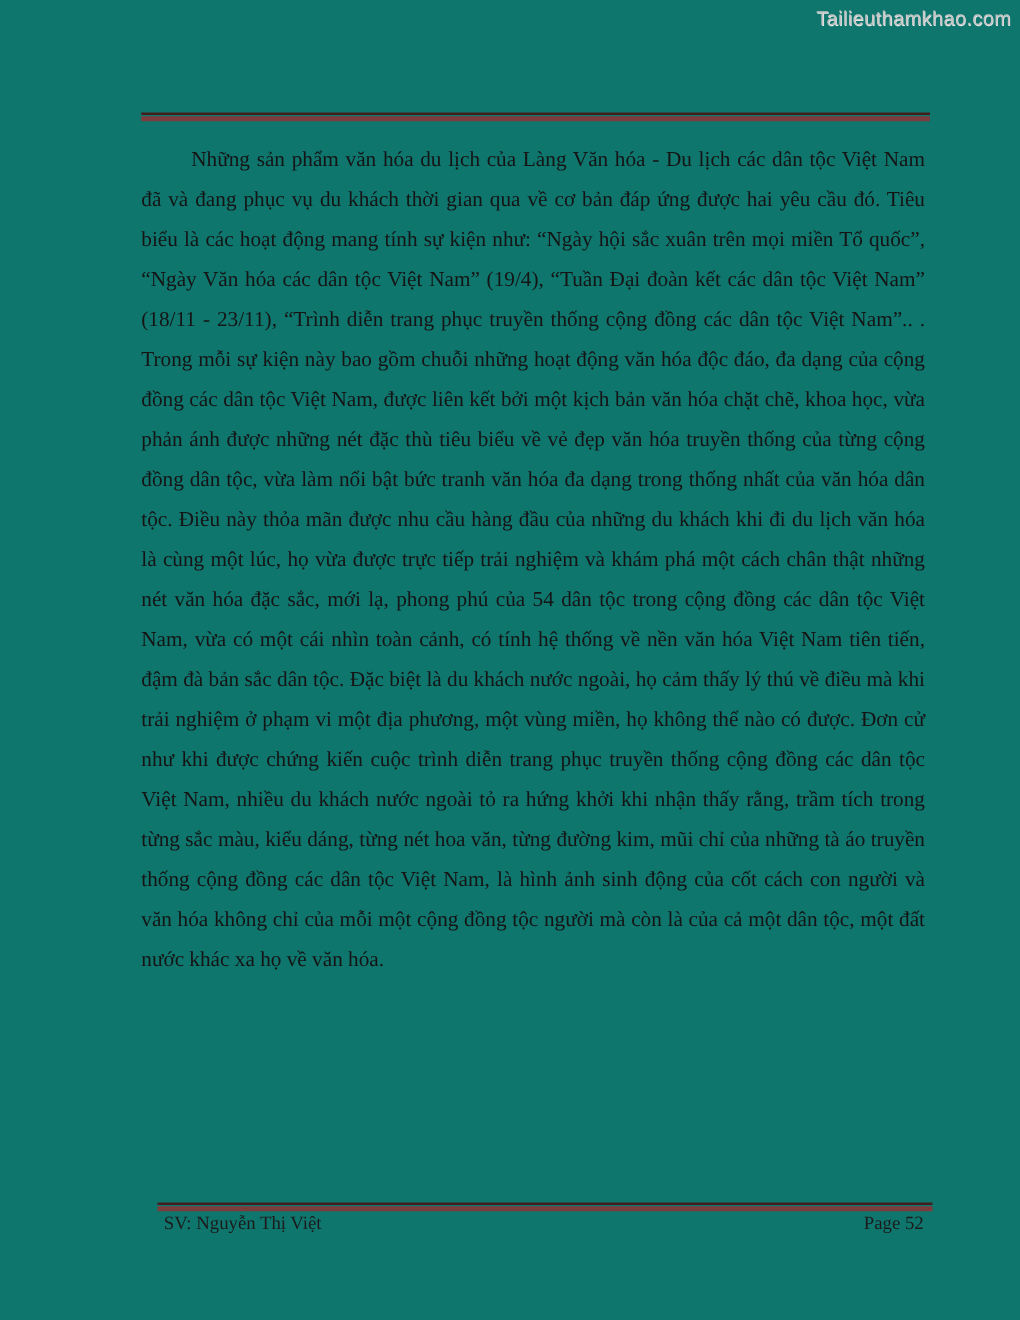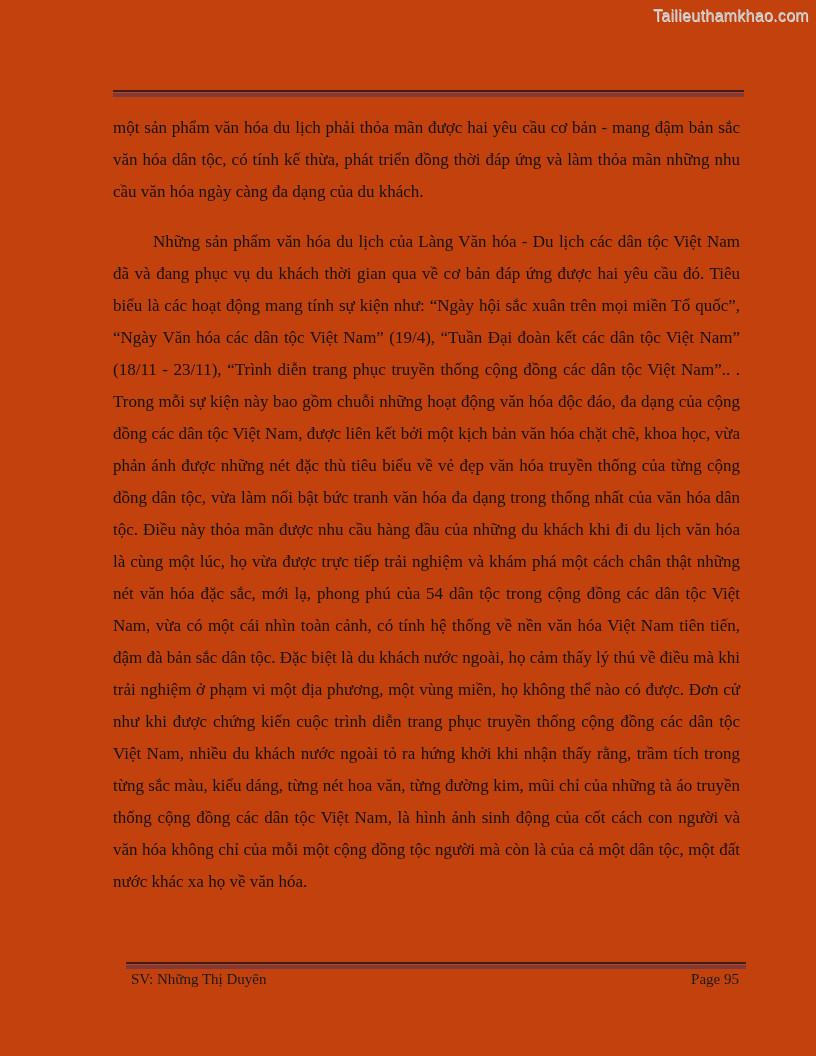--- a/index.html
+++ b/index.html
@@ -1,20 +1,20 @@
 <!DOCTYPE html>
 <html><head>
 <meta charset="utf-8">
 <style>
   html, body { margin: 0; padding: 0; background: #ffffff; }
   .page {
     position: relative;
     width: 816px;
     height: 1056px;
-    background: #c2410c;
+    background: #0f766e;
     overflow: hidden;
     font-family: "Liberation Serif", serif;
     color: #141414;
   }
   .watermark {
     position: absolute;
     top: 7px;
     right: 7px;
     font-family: "Liberation Sans", sans-serif;
     font-size: 16px;
@@ -79,27 +79,26 @@
 
   <div class="watermark">Tailieuthamkhao.com</div>
 
 
   <div class="head-rule">
     <div class="thin"></div>
     <div class="thick"></div>
   </div>
 
   <div class="doc-body">
-    <p>một sản phẩm văn hóa du lịch phải thỏa mãn được hai yêu cầu cơ bản - mang đậm bản sắc văn hóa dân tộc, có tính kế thừa, phát triển đồng thời đáp ứng và làm thỏa mãn những nhu cầu văn hóa ngày càng đa dạng của du khách.</p>
     <p class="indented">Những sản phẩm văn hóa du lịch của Làng Văn hóa - Du lịch các dân tộc Việt Nam đã và đang phục vụ du khách thời gian qua về cơ bản đáp ứng được hai yêu cầu đó. Tiêu biểu là các hoạt động mang tính sự kiện như: “Ngày hội sắc xuân trên mọi miền Tổ quốc”, “Ngày Văn hóa các dân tộc Việt Nam” (19/4), “Tuần Đại đoàn kết các dân tộc Việt Nam” (18/11 - 23/11), “Trình diễn trang phục truyền thống cộng đồng các dân tộc Việt Nam”.. . Trong mỗi sự kiện này bao gồm chuỗi những hoạt động văn hóa độc đáo, đa dạng của cộng đồng các dân tộc Việt Nam, được liên kết bởi một kịch bản văn hóa chặt chẽ, khoa học, vừa phản ánh được những nét đặc thù tiêu biểu về vẻ đẹp văn hóa truyền thống của từng cộng đồng dân tộc, vừa làm nổi bật bức tranh văn hóa đa dạng trong thống nhất của văn hóa dân tộc. Điều này thỏa mãn được nhu cầu hàng đầu của những du khách khi đi du lịch văn hóa là cùng một lúc, họ vừa được trực tiếp trải nghiệm và khám phá một cách chân thật những nét văn hóa đặc sắc, mới lạ, phong phú của 54 dân tộc trong cộng đồng các dân tộc Việt Nam, vừa có một cái nhìn toàn cảnh, có tính hệ thống về nền văn hóa Việt Nam tiên tiến, đậm đà bản sắc dân tộc. Đặc biệt là du khách nước ngoài, họ cảm thấy lý thú về điều mà khi trải nghiệm ở phạm vi một địa phương, một vùng miền, họ không thể nào có được. Đơn cử như khi được chứng kiến cuộc trình diễn trang phục truyền thống cộng đồng các dân tộc Việt Nam, nhiều du khách nước ngoài tỏ ra hứng khởi khi nhận thấy rằng, trầm tích trong từng sắc màu, kiểu dáng, từng nét hoa văn, từng đường kim, mũi chỉ của những tà áo truyền thống cộng đồng các dân tộc Việt Nam, là hình ảnh sinh động của cốt cách con người và văn hóa không chỉ của mỗi một cộng đồng tộc người mà còn là của cả một dân tộc, một đất nước khác xa họ về văn hóa.</p>
   </div>
 
   <div class="foot-rule">
     <div class="thin"></div>
     <div class="thick"></div>
   </div>
 
   <div class="doc-footer">
-    <span>SV: Những Thị Duyên</span>
-    <span>Page 95</span>
+    <span>SV: Nguyễn Thị Việt</span>
+    <span>Page 52</span>
   </div>
 
 </div>
 
 </body></html>

